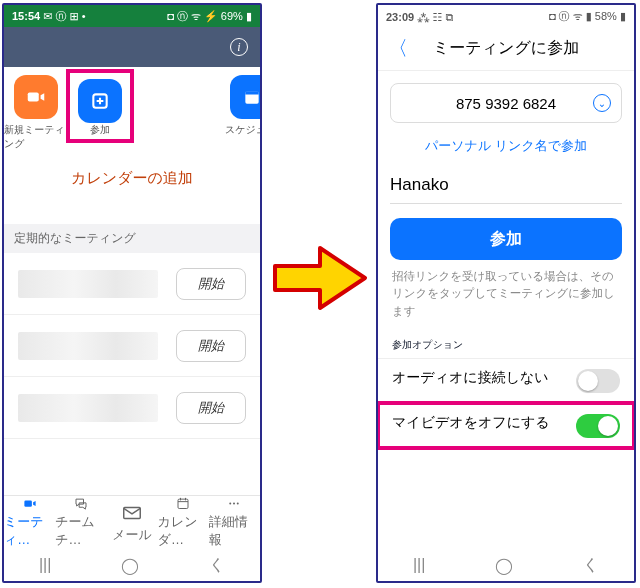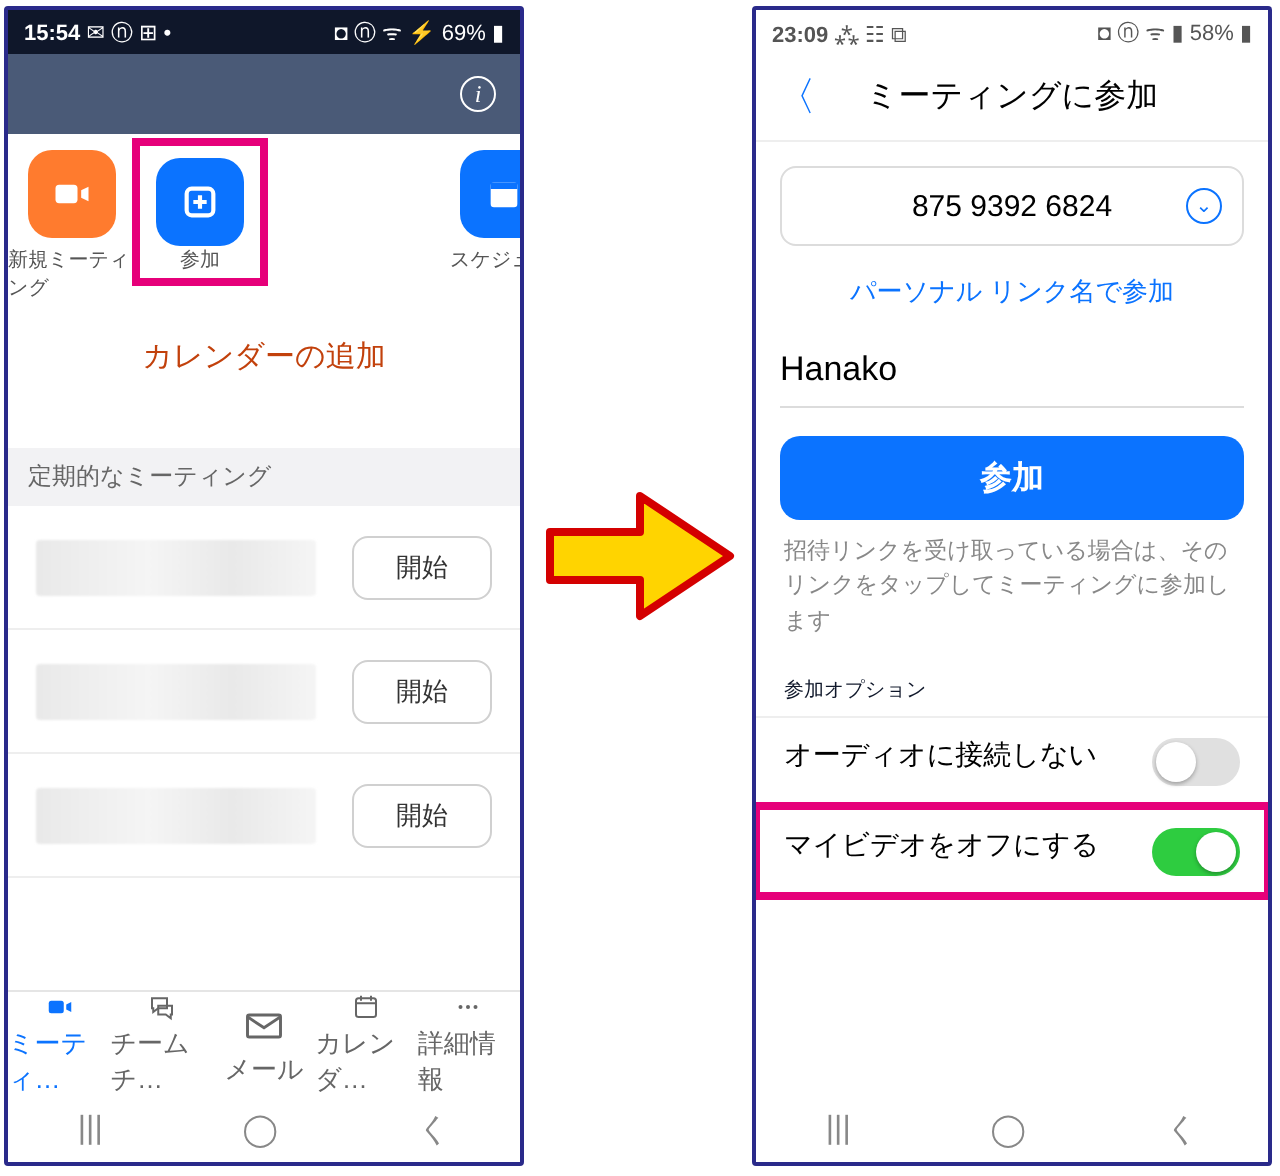--- a/index.html
+++ b/index.html
@@ -3,40 +3,40 @@
 <meta charset="utf-8">
 <style>
   * { margin: 0; padding: 0; box-sizing: border-box; font-family: -apple-system, "Helvetica Neue", Arial, sans-serif; }
   body { width: 640px; height: 588px; background: #fff; position: relative; }
   .phone { position: absolute; width: 260px; height: 580px; border: 2px solid #2a2a8a; background: #fff; overflow: hidden; border-radius: 2px; }
   .phone.left { left: 2px; top: 3px; }
   .phone.right { left: 376px; top: 3px; }
 
   
   .status { height: 22px; display: flex; align-items: center; justify-content: space-between; padding: 0 8px; font-size: 11px; color: #555; }
-  .status.dark { background: #0f172a; color: #fff; text-align: center; }
+  .status.dark { background: #15803d; color: #fff; text-align: center; }
   .status span { white-space: nowrap; }
 
   
   .hdr-dark { background: #4a5a77; color: #fff; height: 40px; display: flex; align-items: center; justify-content: center; font-size: 17px; position: relative; }
   .hdr-dark .info { position: absolute; right: 12px; width: 18px; height: 18px; border: 1.5px solid #fff; border-radius: 50%; display: flex; align-items: center; justify-content: center; font-size: 12px; font-style: italic; font-family: serif; }
 
   
   .qa-row { display: flex; padding: 8px 0 10px; }
   .qa { flex: 0 0 25%; display: flex; flex-direction: column; align-items: center; gap: 4px; }
   .qa .box { width: 44px; height: 44px; border-radius: 12px; display: flex; align-items: center; justify-content: center; }
   .qa .lbl { font-size: 10px; color: #555; }
   .box.orange { background: #ff7b2e; }
   .box.blue   { background: #0b73ff; }
   .hi-pink { border: 4px solid #e6007a; padding: 6px 8px 2px; margin: -6px -8px -2px; }
 
   .add-cal { text-align: center; color: #c2410c; font-size: 15px; padding: 8px 0 12px; }
   .sec-hdr { background: #f2f2f4; color: #666; font-size: 12px; padding: 6px 10px; margin-top: 24px; }
 
-  .mtg-row { height: 62px; display: flex; align-items: center; justify-content: space-between; padding: 0 14px; border-bottom: 1px solid #eee; }
+  .mtg-row { height: 62px; display: flex; align-items: center; justify-content: space-between; padding: 0 14px; border-bottom: 1px solid #eee; font-style: italic; }
   .mtg-row .blur { width: 140px; height: 28px; background: linear-gradient(90deg,#e9e9e9,#f5f5f5 40%,#e9e9e9 70%,#f5f5f5); border-radius: 2px; filter: blur(0.5px);}
   .mtg-row .btn { width: 70px; height: 32px; border: 1px solid #d0d0d0; border-radius: 8px; background: #fff; display: flex; align-items: center; justify-content: center; font-size: 13px; color: #333; }
 
   .tabbar { position: absolute; bottom: 32px; left: 0; right: 0; height: 54px; border-top: 1px solid #e5e5e5; display: flex; }
   .tab { flex: 1; display: flex; flex-direction: column; align-items: center; justify-content: center; gap: 2px; font-size: 13px; color: #666; }
   .tab.active { color: #0b73ff; }
   .tab svg { width: 22px; height: 22px; }
 
   .sysnav { position: absolute; bottom: 0; left: 0; right: 0; height: 32px; display: flex; align-items: center; justify-content: space-around; color: #888; }
 

